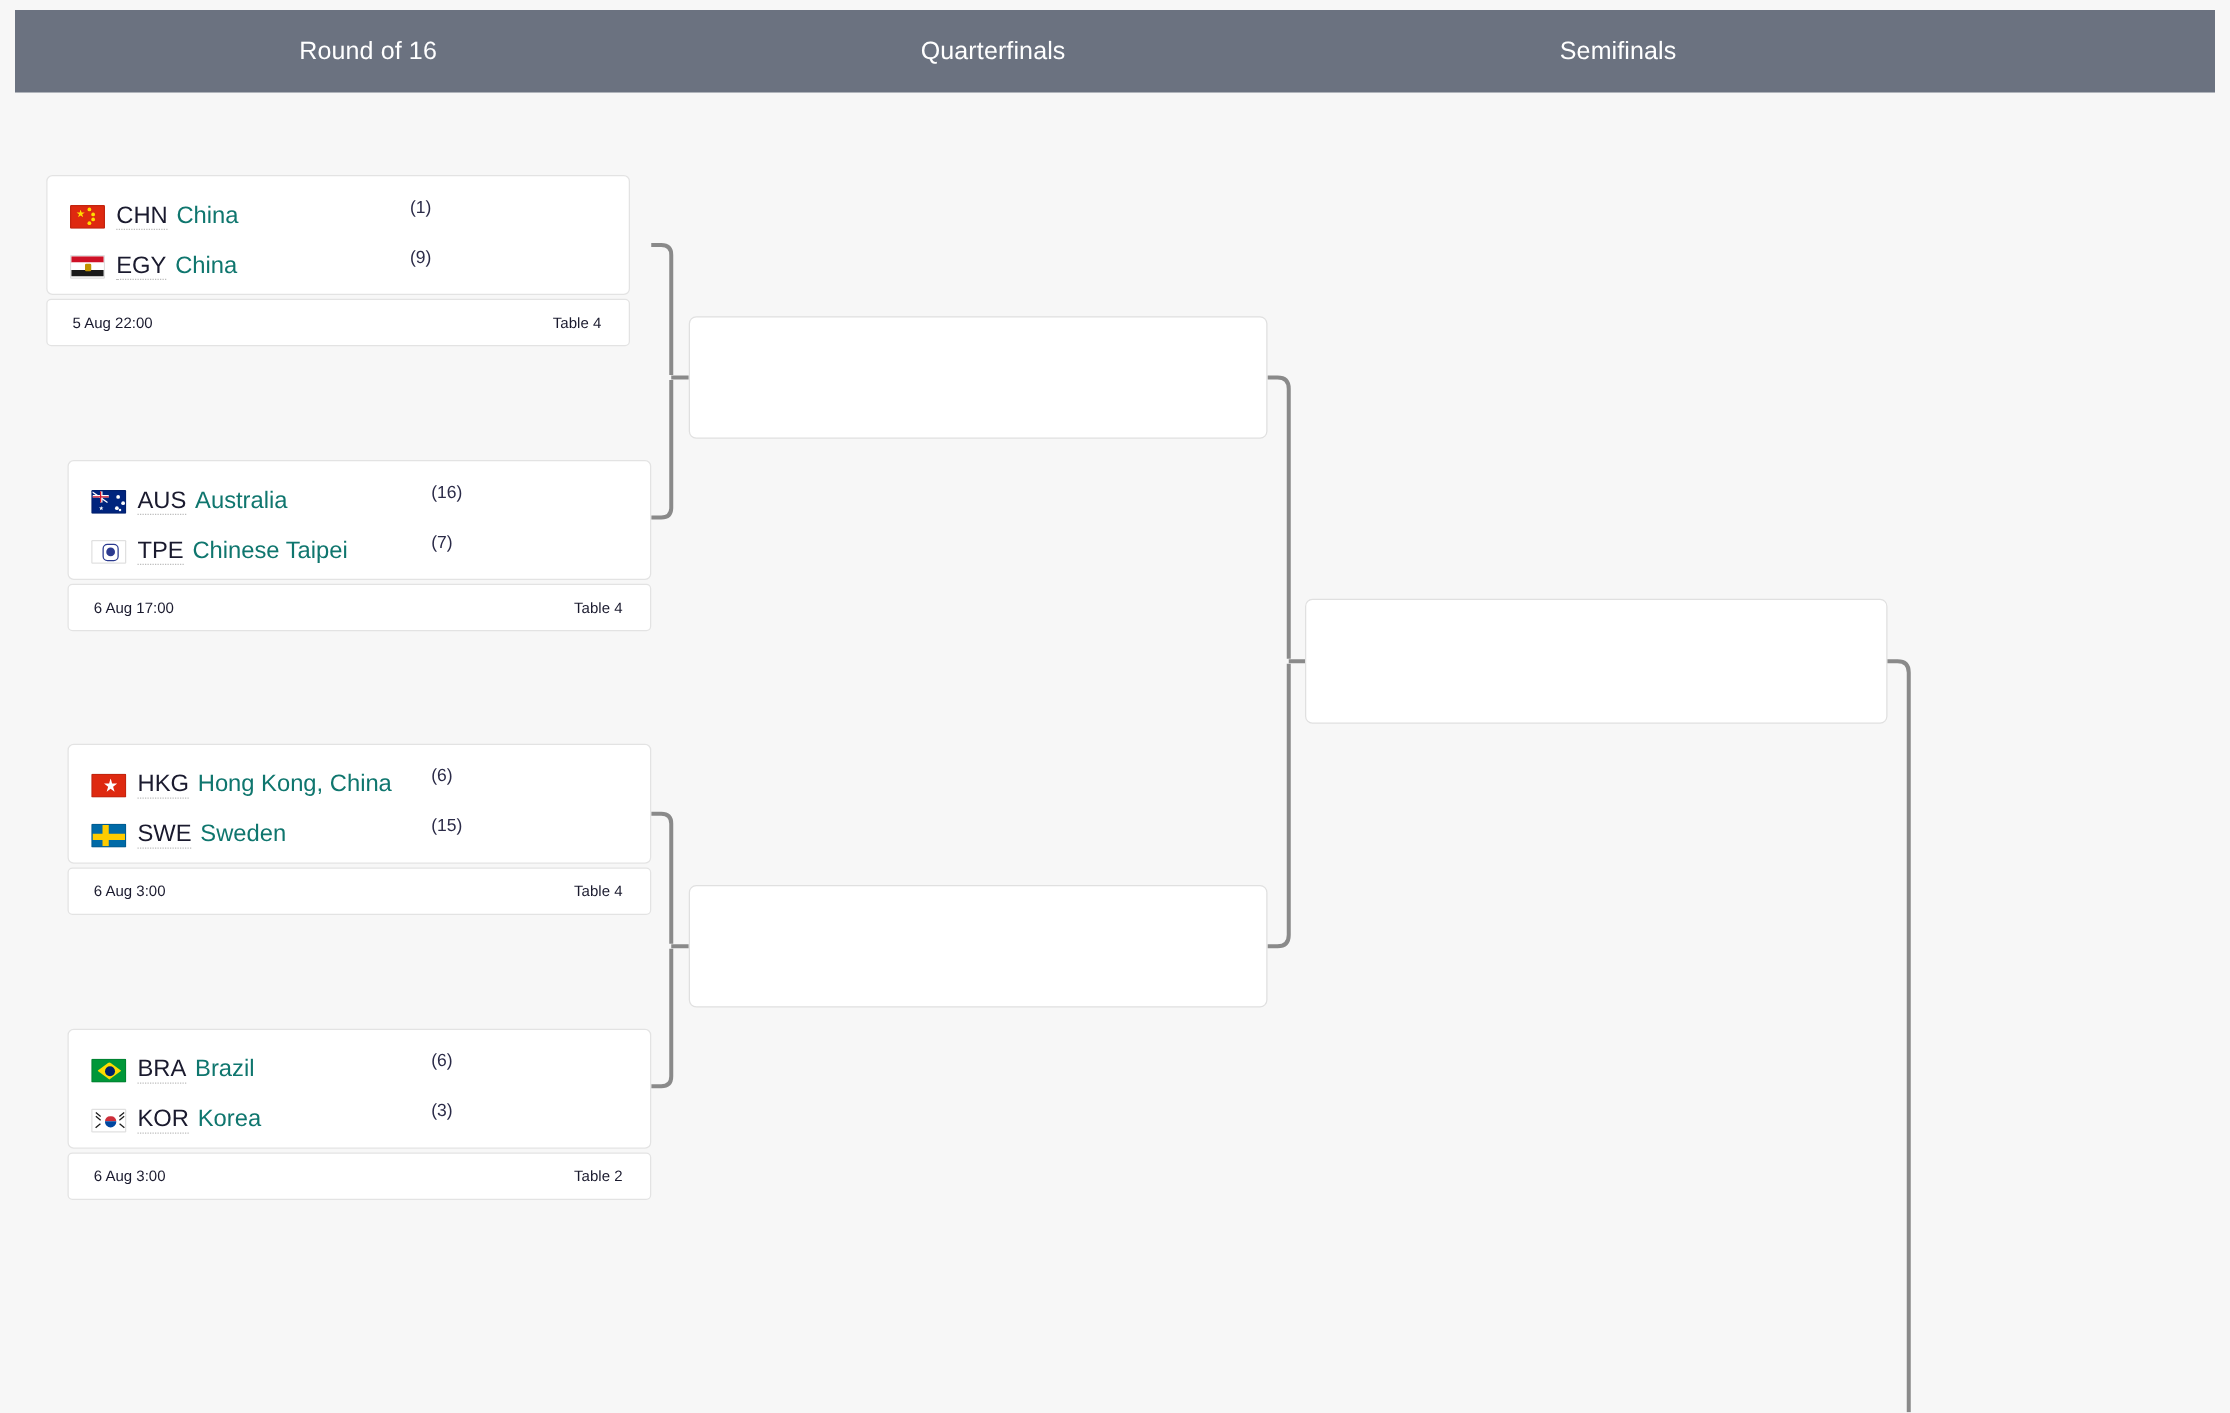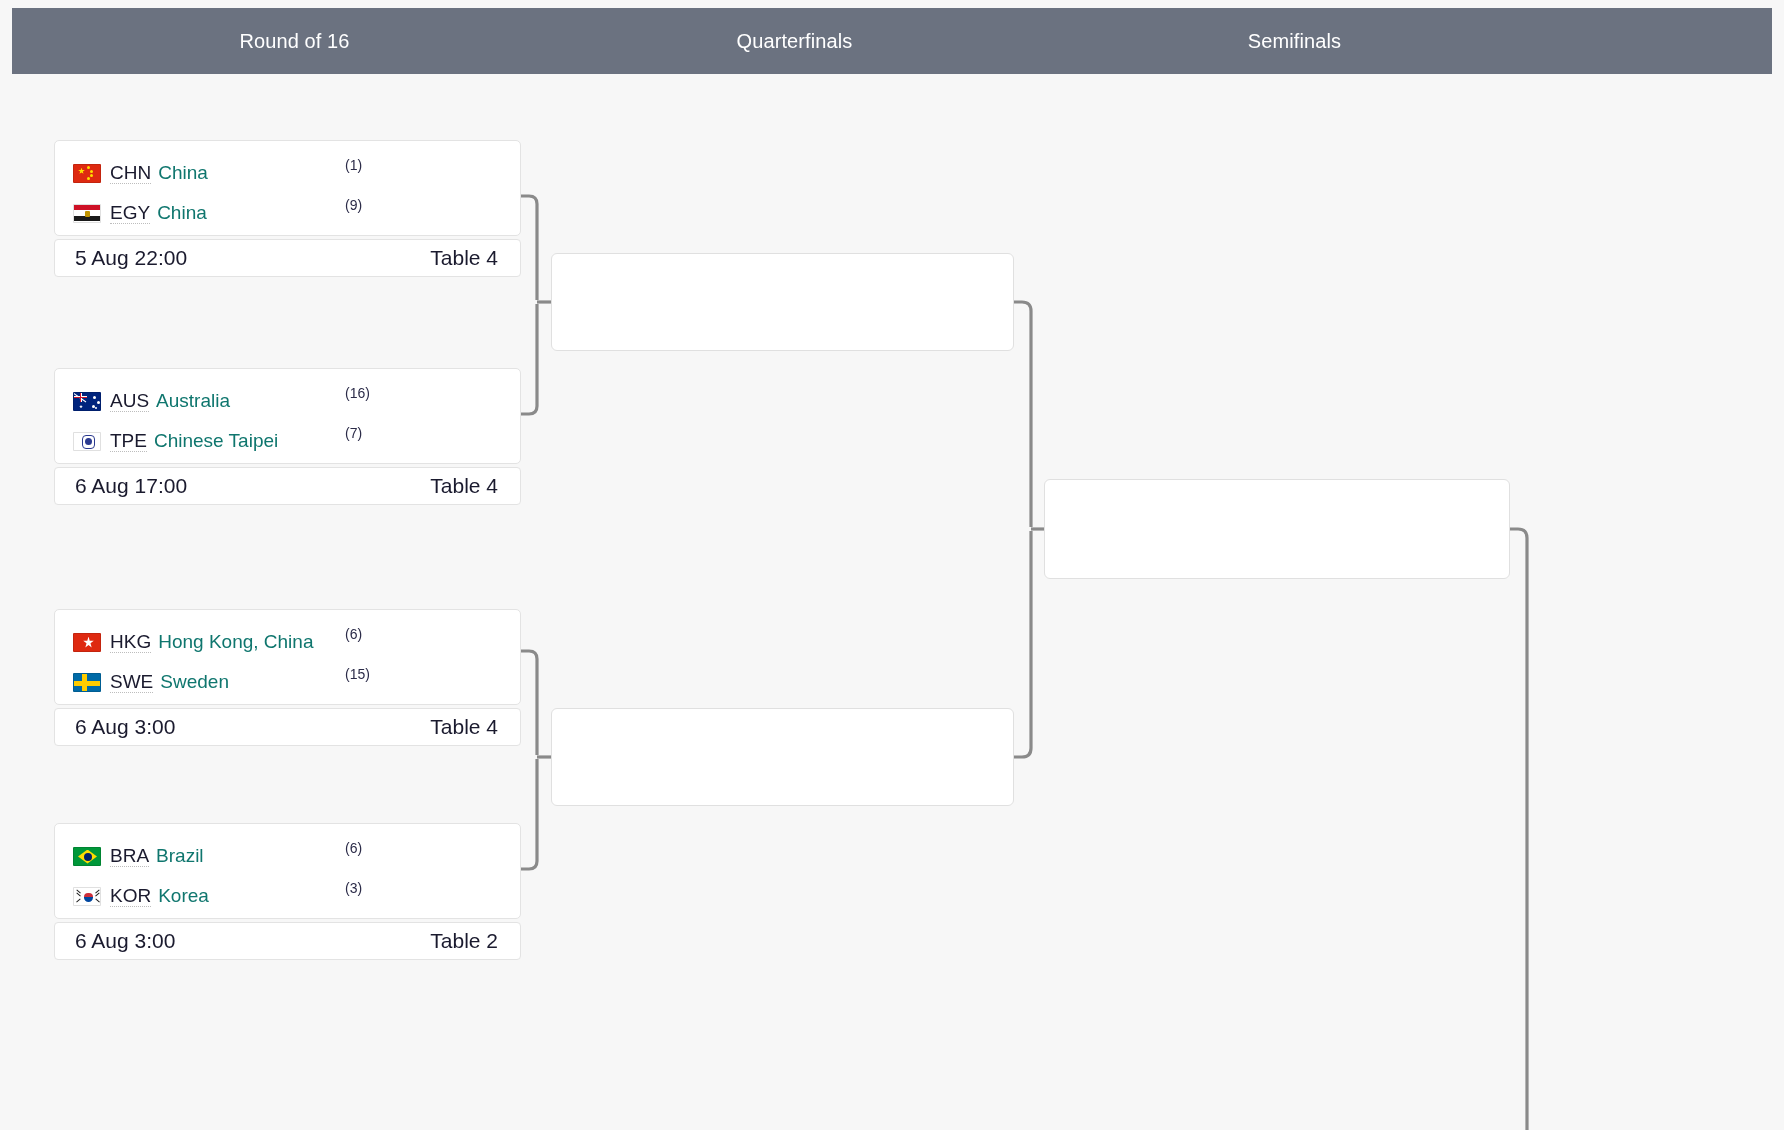--- a/index.html
+++ b/index.html
@@ -98,21 +98,21 @@
   .match-footer {
     background: #ffffff;
     border: 1px solid #e3e3e3;
     border-radius: 4px;
     height: 38px;
     margin-top: 3px;
     display: flex;
     align-items: center;
     justify-content: space-between;
     padding: 0 22px 0 20px;
-    font-size: 21px;
+    font-size: 12px;
     color: #1a1a2e;
   }
 
   
   .empty-box {
     position: absolute;
     background: #ffffff;
     border: 1px solid #e0e0e0;
     border-radius: 6px;
   }
@@ -202,21 +202,21 @@
       <path d="M 1014 302 H 1022 Q 1031 302 1031 311 V 527"></path>
 
       <path d="M 1014 757 H 1022 Q 1031 757 1031 748 V 531"></path>
 
       <path d="M 1031 529 H 1044"></path>
 
       <path d="M 1509 529 H 1518 Q 1527 529 1527 538 V 1130"></path>
     </g>
   </svg>
 
-  <div class="match" style="left:54px; top:140px;text-align:center;">
+  <div class="match" style="left:37px; top:140px;text-align:center;">
     <div class="match-body">
       <div class="team-row">
         <span class="flag f-chn">
           <i class="s1"></i>
             <i class="s2"></i>
             <i class="s3"></i>
             <i class="s4"></i>
             <i class="s5"></i>
         </span>
         <span class="code">CHN</span>
@@ -268,21 +268,21 @@
         <span class="tname">Chinese Taipei</span>
         <span class="seed">(7)</span>
       </div>
     </div>
     <div class="match-footer">
       <span>6 Aug 17:00</span>
       <span>Table 4</span>
     </div>
   </div>
 
-  <div class="match" style="left:54px; top:595px;margin-top:14px;">
+  <div class="match" style="left:54px; top:595px;">
     <div class="match-body">
       <div class="team-row">
         <span class="flag f-hkg">
           <i class="fl"></i>
         </span>
         <span class="code">HKG</span>
         <span class="tname">Hong Kong, China</span>
         <span class="seed">(6)</span>
       </div>
       <div class="team-row">

